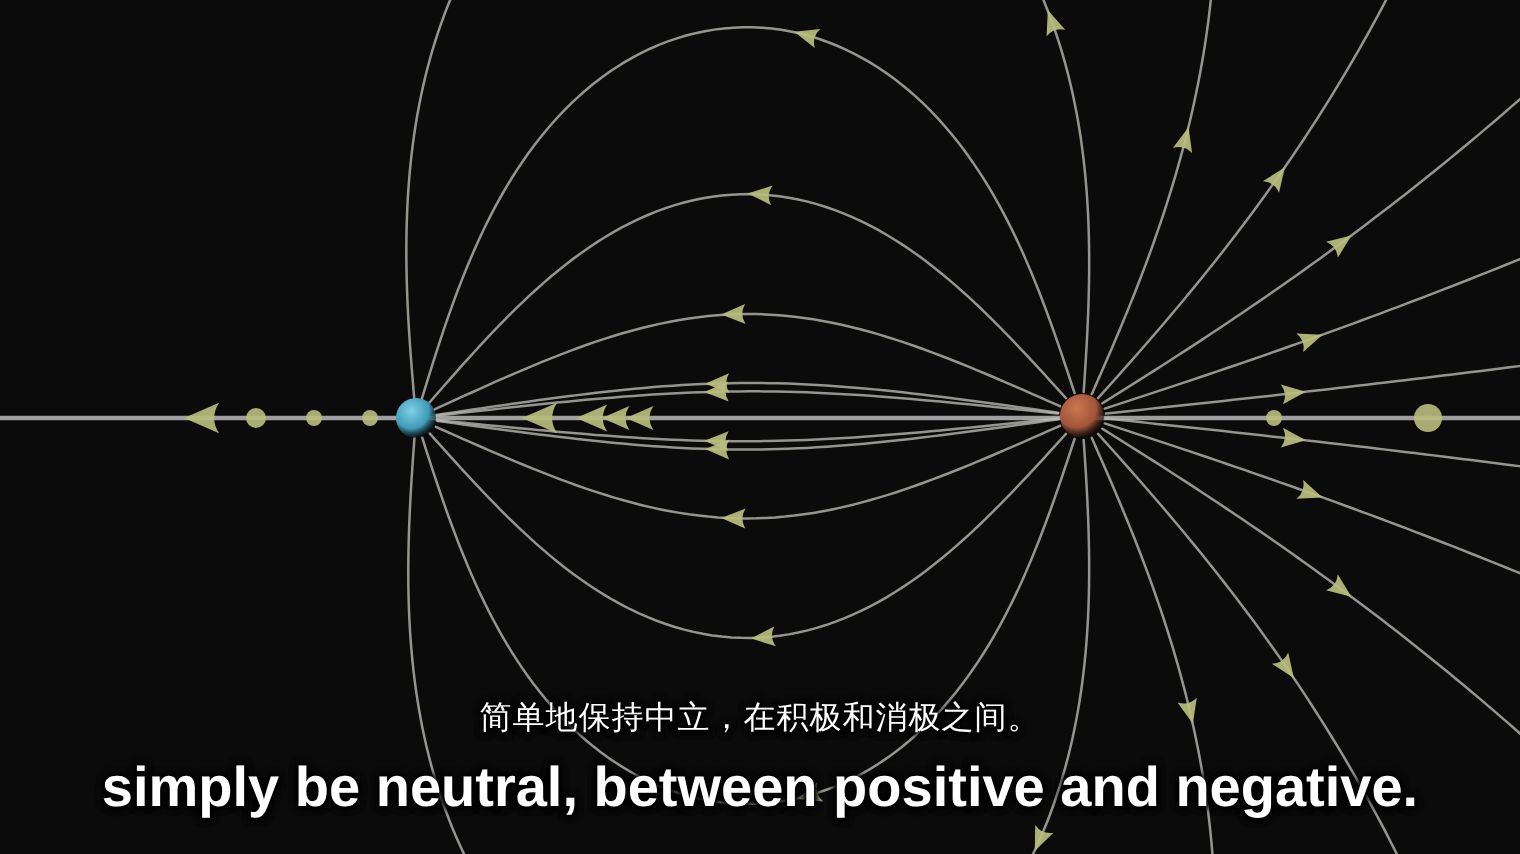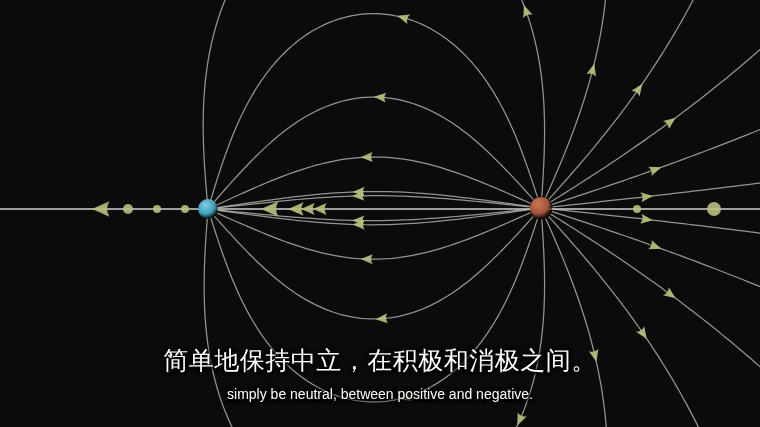--- a/index.html
+++ b/index.html
@@ -1,23 +1,23 @@
 <!DOCTYPE html>
 <html><head>
 <meta charset="utf-8">
 <style>
   html,body{margin:0;padding:0;background:#000;}
   body{font-family:"Liberation Sans", sans-serif;}
   #stage{position:relative;width:760px;height:427px;background:#0b0b0b;overflow:hidden;}
   #field{position:absolute;inset:0;width:760px;height:427px;}
   .sub-wrap{position:absolute;left:0;right:0;bottom:18px;text-align:center;pointer-events:none;}
-  .sub-cn{font-size:25px;line-height:32px;color:#ffffff;font-weight:400;
+  .sub-cn{font-size:16px;line-height:32px;color:#ffffff;font-weight:400;
           text-shadow:0 0 4px #000,0 0 4px #000,1px 1px 3px #000,-1px 1px 3px #000;
           letter-spacing:.5px;}
-  .sub-en{font-size:14px;line-height:30px;color:#ffffff;font-weight:normal;
+  .sub-en{font-size:28px;line-height:30px;color:#ffffff;font-weight:bold;
           text-shadow:0 0 4px #000,0 0 4px #000,1px 1px 3px #000,-1px 1px 3px #000;
           margin-top:3px;}
 </style>
 </head>
 <body>
 
 <div id="stage">
   <svg id="field" viewBox="0 0 760 427">
       <line x1="0" y1="209" x2="760" y2="209" stroke="#b9b9b9" stroke-width="2.2" opacity="0.85"></line>
       <g>

